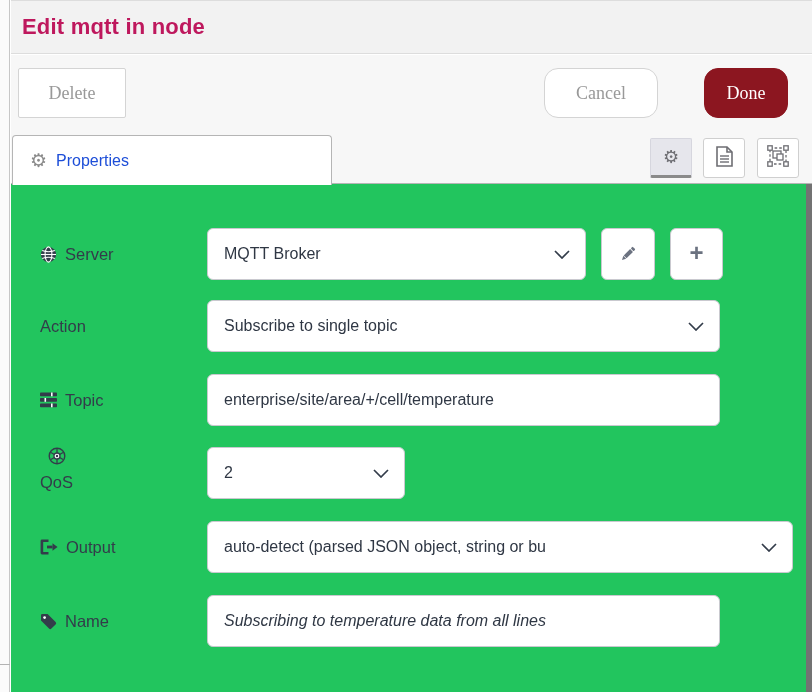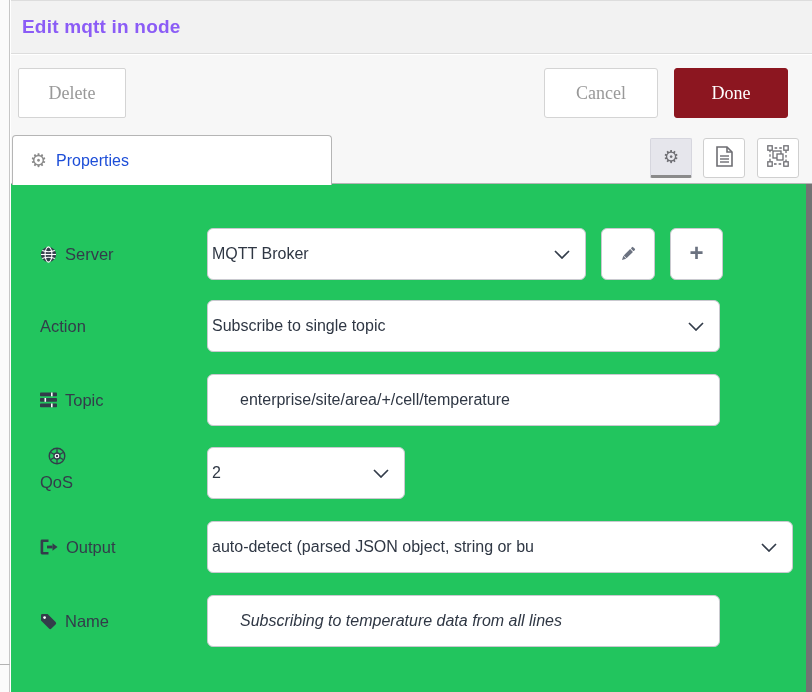--- a/index.html
+++ b/index.html
@@ -8,48 +8,48 @@
     background:#ffffff;
     font-family:"Liberation Sans","DejaVu Sans",sans-serif;
     -webkit-font-smoothing:antialiased;
   }
   
   .left-gutter{position:absolute;left:0;top:0;width:10px;height:692px;background:#fbfbfb;border-right:1px solid #c7c7c7;box-sizing:border-box;}
   .left-gutter-mark{position:absolute;left:0;top:664px;width:10px;height:1px;background:#b3b3b3;}
 
   
   .dlg-header{position:absolute;left:11px;right:0;top:0;height:54px;background:#f2f2f2;border-top:1px solid #ddd;border-bottom:1px solid #ddd;box-sizing:border-box;display:flex;align-items:center;padding-left:11px;}
-  .dlg-title{font-size:19px;font-weight:bold;color:#8b5cf6;letter-spacing:.2px;}
+  .dlg-title{font-size:22px;font-weight:bold;color:#be185d;letter-spacing:.2px;}
 
   
   .dlg-toolbar{position:absolute;left:11px;right:0;top:55px;height:75px;background:#f7f7f7;font-family:Liberation Serif, serif;}
-  .btn{position:absolute;top:13px;height:50px;box-sizing:border-box;display:flex;align-items:center;justify-content:center;font-size:18px;border-radius:3px;cursor:pointer;}
+  .btn{position:absolute;top:13px;height:50px;box-sizing:border-box;display:flex;align-items:center;justify-content:center;font-size:18px;border-radius:14px;cursor:pointer;}
   .btn-plain{background:#fff;border:1px solid #d4d4d4;color:#999;}
   .btn-delete{left:7px;width:108px;border-radius:2px;}
   .btn-cancel{right:154px;width:114px;}
-  .btn-done{right:24px;width:114px;background:#8c1620;border:1px solid #8c1620;color:#fff;}
+  .btn-done{right:24px;width:84px;background:#8c1620;border:1px solid #8c1620;color:#fff;}
 
   
   .tabstrip{position:absolute;left:11px;right:0;top:130px;height:54px;background:#f7f7f7;border-bottom:1px solid #b5b5b5;box-sizing:border-box;}
   .tab-active{position:absolute;left:1px;top:5px;width:320px;height:50px;background:#fff;border:1px solid #b5b5b5;border-bottom:none;border-radius:4px 4px 0 0;box-sizing:border-box;display:flex;align-items:center;padding-left:17px;z-index:2;}
   .tab-gear{font-size:19px;color:#8a8a8a;margin-right:9px;line-height:1;}
   .tab-label{font-size:16px;font-weight:normal;color:#1d4ed8;text-align:center;}
   .icon-tab{position:absolute;top:8px;width:42px;height:40px;box-sizing:border-box;display:flex;align-items:center;justify-content:center;cursor:pointer;}
   .icon-tab.white{background:#fff;border:1px solid #cfcfcf;border-radius:3px;}
   .icon-tab.active{background:#e6e6ec;border:1px solid #d6d6de;border-bottom:3px solid #8a8a8a;border-radius:2px;}
   .icon-tab .gear-glyph{font-size:18px;color:#6e6e73;line-height:1;}
 
   
   .panel{position:absolute;left:11px;right:0;top:184px;bottom:0;background:#22c55e;border-right:6px solid #737373;box-sizing:border-box;}
   .row-label{position:absolute;left:29px;height:52px;display:flex;align-items:center;gap:8px;font-size:16.5px;color:#333c4a;}
   .row-label svg{flex:0 0 auto;}
   .field{position:absolute;height:52px;box-sizing:border-box;background:#fff;border:1px solid #c9c9cf;border-radius:6px;font-size:16px;color:#2f3744;}
-  .select{display:flex;align-items:center;padding:0 42px 0 4px;white-space:nowrap;overflow:hidden;cursor:pointer;}
+  .select{display:flex;align-items:center;padding:0 42px 0 16px;white-space:nowrap;overflow:hidden;cursor:pointer;}
   .select .chev{position:absolute;right:15px;top:50%;margin-top:-4px;}
-  .text-input{padding:0 32px;font-family:"Liberation Sans","DejaVu Sans",sans-serif;outline:none;}
+  .text-input{padding:0 16px;font-family:"Liberation Sans","DejaVu Sans",sans-serif;outline:none;}
   .sq-btn{position:absolute;height:52px;box-sizing:border-box;background:#fff;border:1px solid #c9c9cf;border-radius:6px;display:flex;align-items:center;justify-content:center;cursor:pointer;}
   .plus-glyph{font-size:24px;font-weight:bold;color:#6b7280;line-height:1;margin-top:-2px;}
 </style>
 </head>
 <body>
 
 <div class="left-gutter"></div>
 <div class="left-gutter-mark"></div>
 
 <div class="dlg-header">

